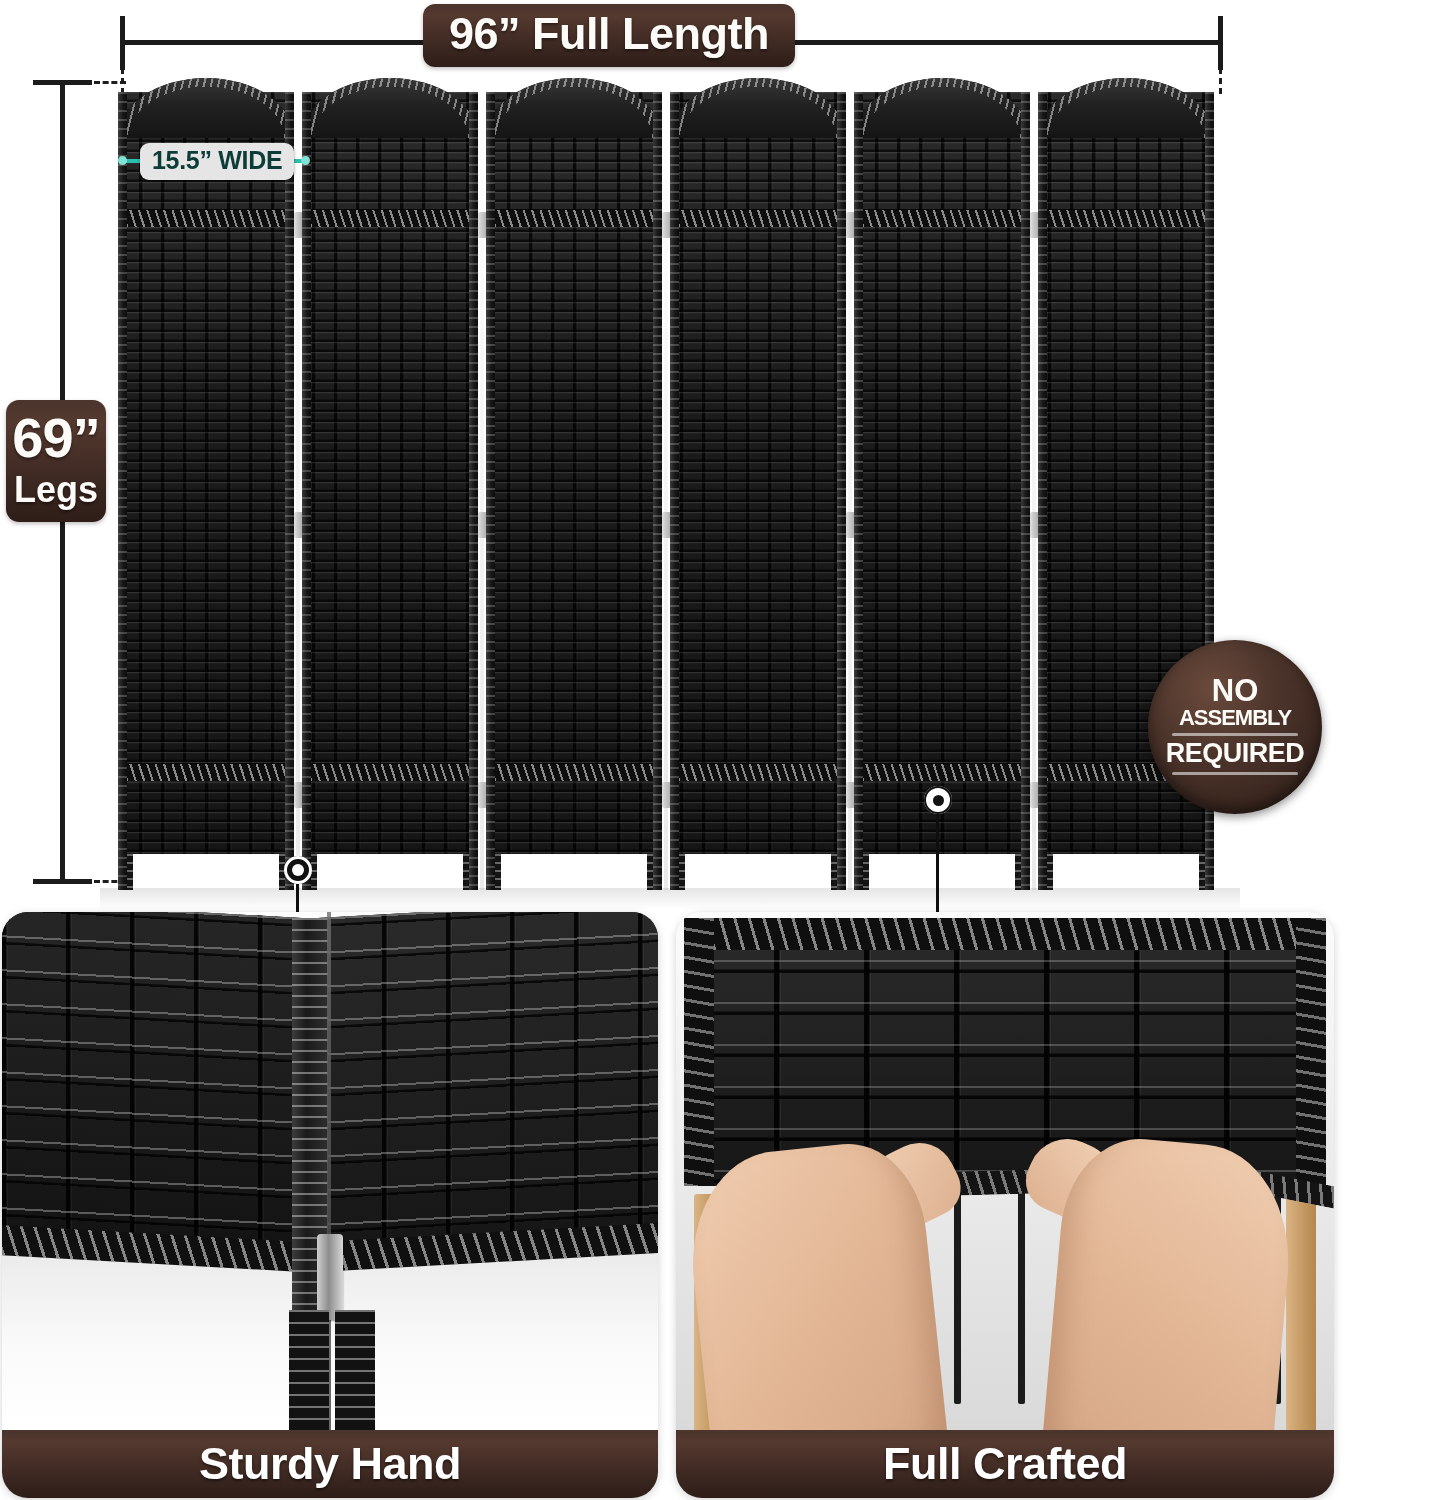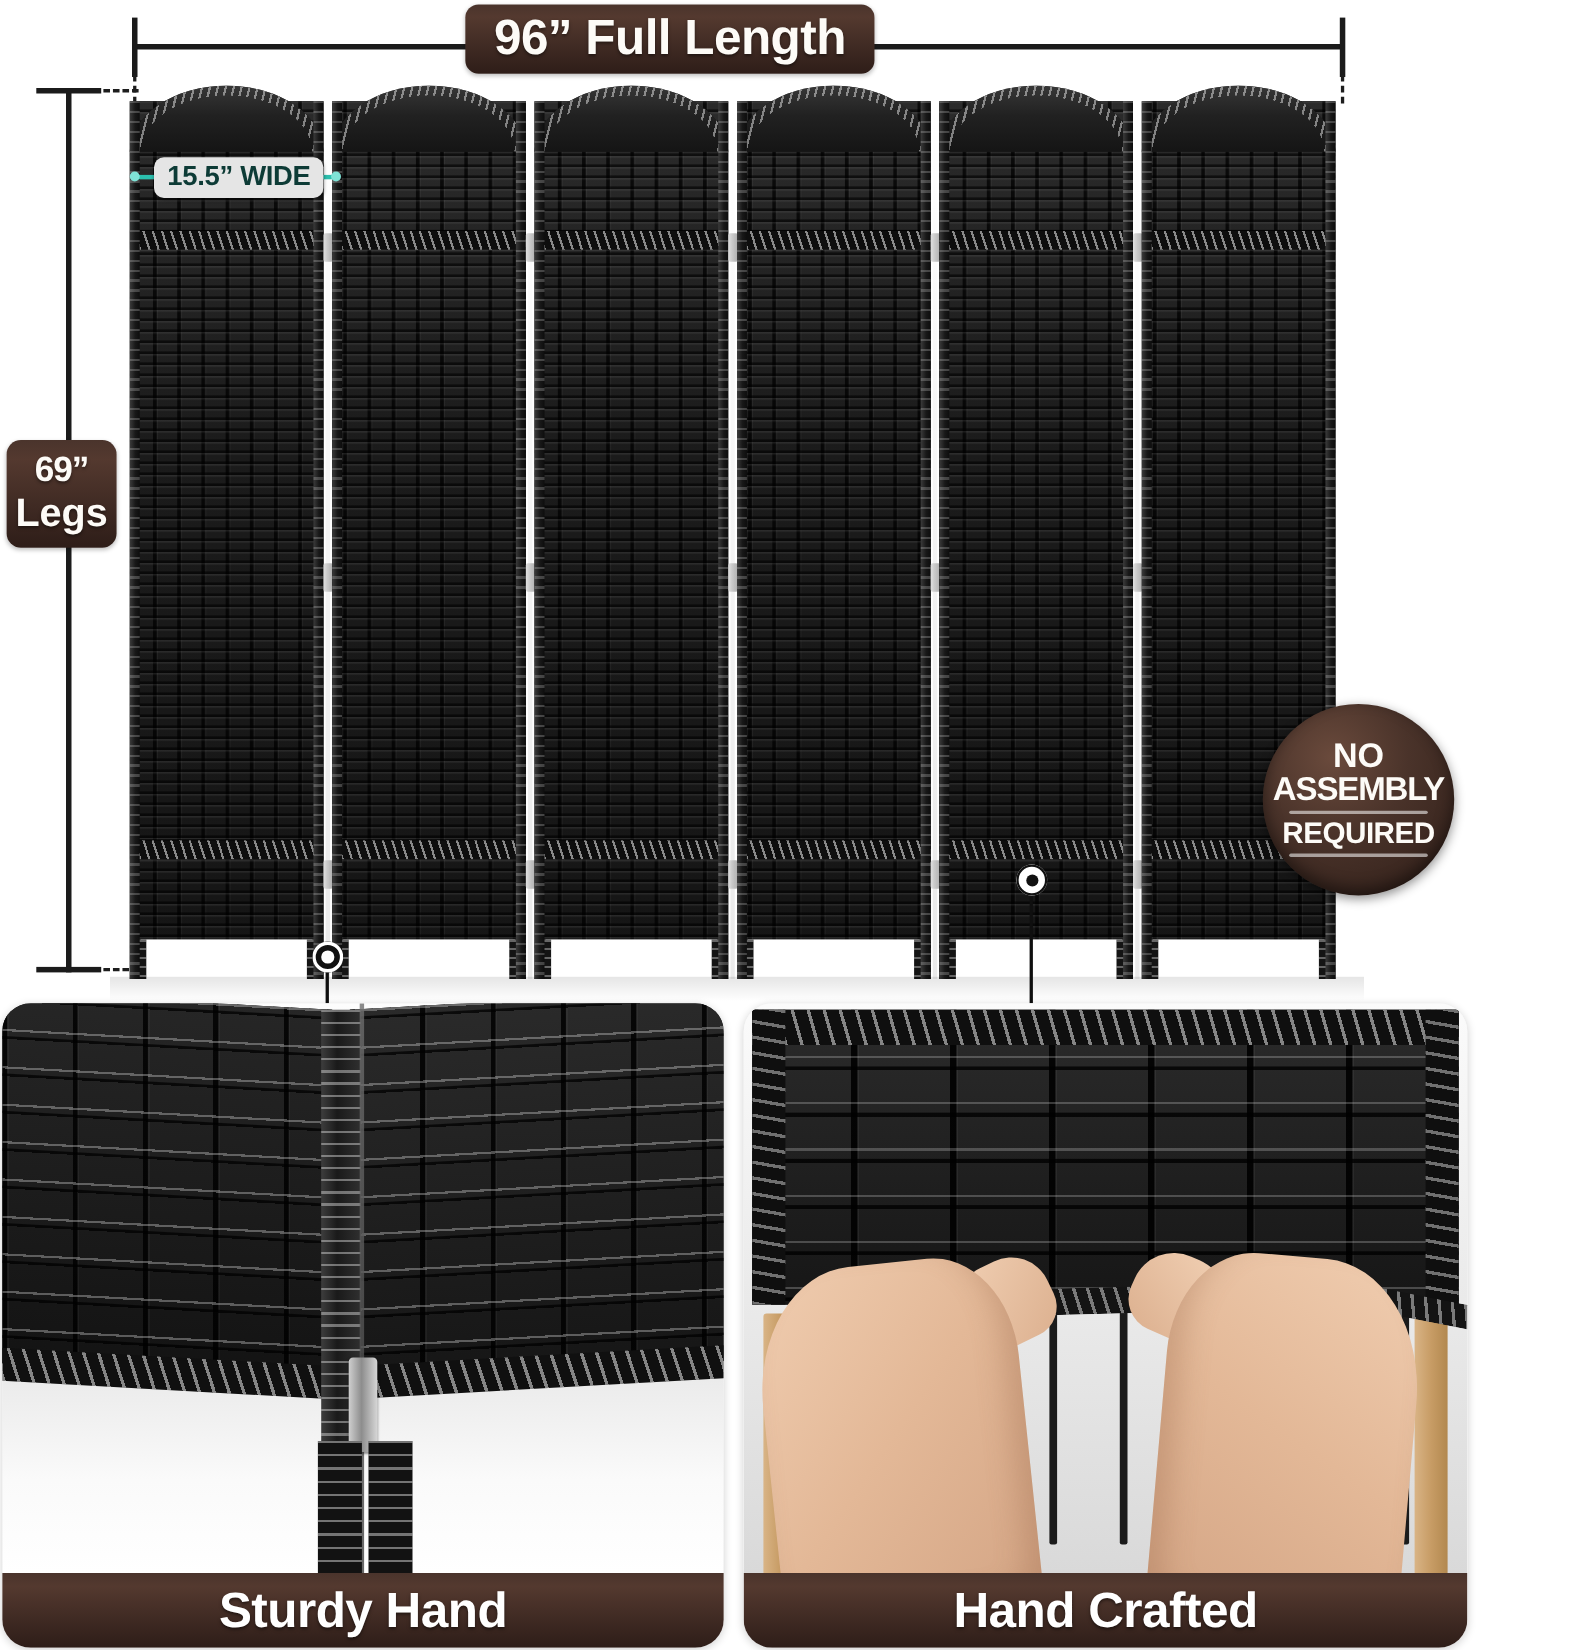--- a/index.html
+++ b/index.html
@@ -47,21 +47,21 @@
   #ext-top-h{left:94px;top:81px;width:32px;}
   #ext-bot-h{left:94px;top:880px;width:32px;}
 
   
   #label-height{
     left:6px;top:400px;width:100px;padding:10px 0 14px 0;border-radius:13px;
     text-align:center;color:#fdfbf7;font-weight:bold;line-height:1.0;
     text-shadow:0 2px 3px rgba(0,0,0,.45);
     box-shadow:0 2px 4px rgba(0,0,0,.25);
   }
-  #label-height .l1{display:block;font-size:32px;letter-spacing:-1px;}
+  #label-height .l1{display:block;font-size:56px;letter-spacing:-1px;}
   #label-height .l2{display:block;font-size:36px;margin-top:6px;}
 
   
   #screen{position:absolute;left:118px;top:78px;width:1106px;height:812px;}
   .panel{position:absolute;top:0;width:176px;height:812px;}
 
   .panel-body{
     position:absolute;left:0;right:0;top:14px;bottom:0;
     background:#1a1a1a;
     overflow:hidden;
@@ -178,21 +178,21 @@
   
   #badge-noassembly{
     left:1148px;top:640px;width:174px;height:174px;border-radius:50%;
     background:radial-gradient(circle at 36% 28%,#6a4a3c 0%,#4a332a 42%,#2e1d17 100%);
     box-shadow:0 3px 10px rgba(0,0,0,.45), inset 0 -6px 14px rgba(0,0,0,.45);
     color:#fdfbf7;text-align:center;font-weight:bold;
     display:flex;flex-direction:column;justify-content:center;align-items:center;
     line-height:1.02;
   }
   #badge-noassembly .b1{font-size:31px;}
-  #badge-noassembly .b2{font-size:30px;letter-spacing:-1px;}
+  #badge-noassembly .b2{font-size:22px;letter-spacing:-1px;}
   #badge-noassembly .b3{font-size:27px;letter-spacing:-.5px;}
   #badge-noassembly .rule{
     width:126px;height:3px;background:rgba(255,255,255,.55);margin:4px 0;border-radius:2px;
   }
 
   
   .pin-line{position:absolute;width:3px;background:#0f0f0f;}
   .pin-ring{
     position:absolute;width:28px;height:28px;border-radius:50%;
     background:#ffffff;box-shadow:0 0 0 2px #111 inset;
@@ -567,14 +567,14 @@
     <div class="rp-side-trim" id="rp-side-r"></div>
 
     <div id="rp-strip"></div>
     <div id="rp-strip2"></div>
 
     <div class="hand" id="hand-left-thumb"></div>
     <div class="hand" id="hand-left"></div>
     <div class="hand" id="hand-right-thumb"></div>
     <div class="hand" id="hand-right"></div>
   </div>
-  <div class="card-caption brown-grad">Hand Crafted</div>
+  <div class="card-caption brown-grad">Full Crafted</div>
 </div>
 
 </body></html>

